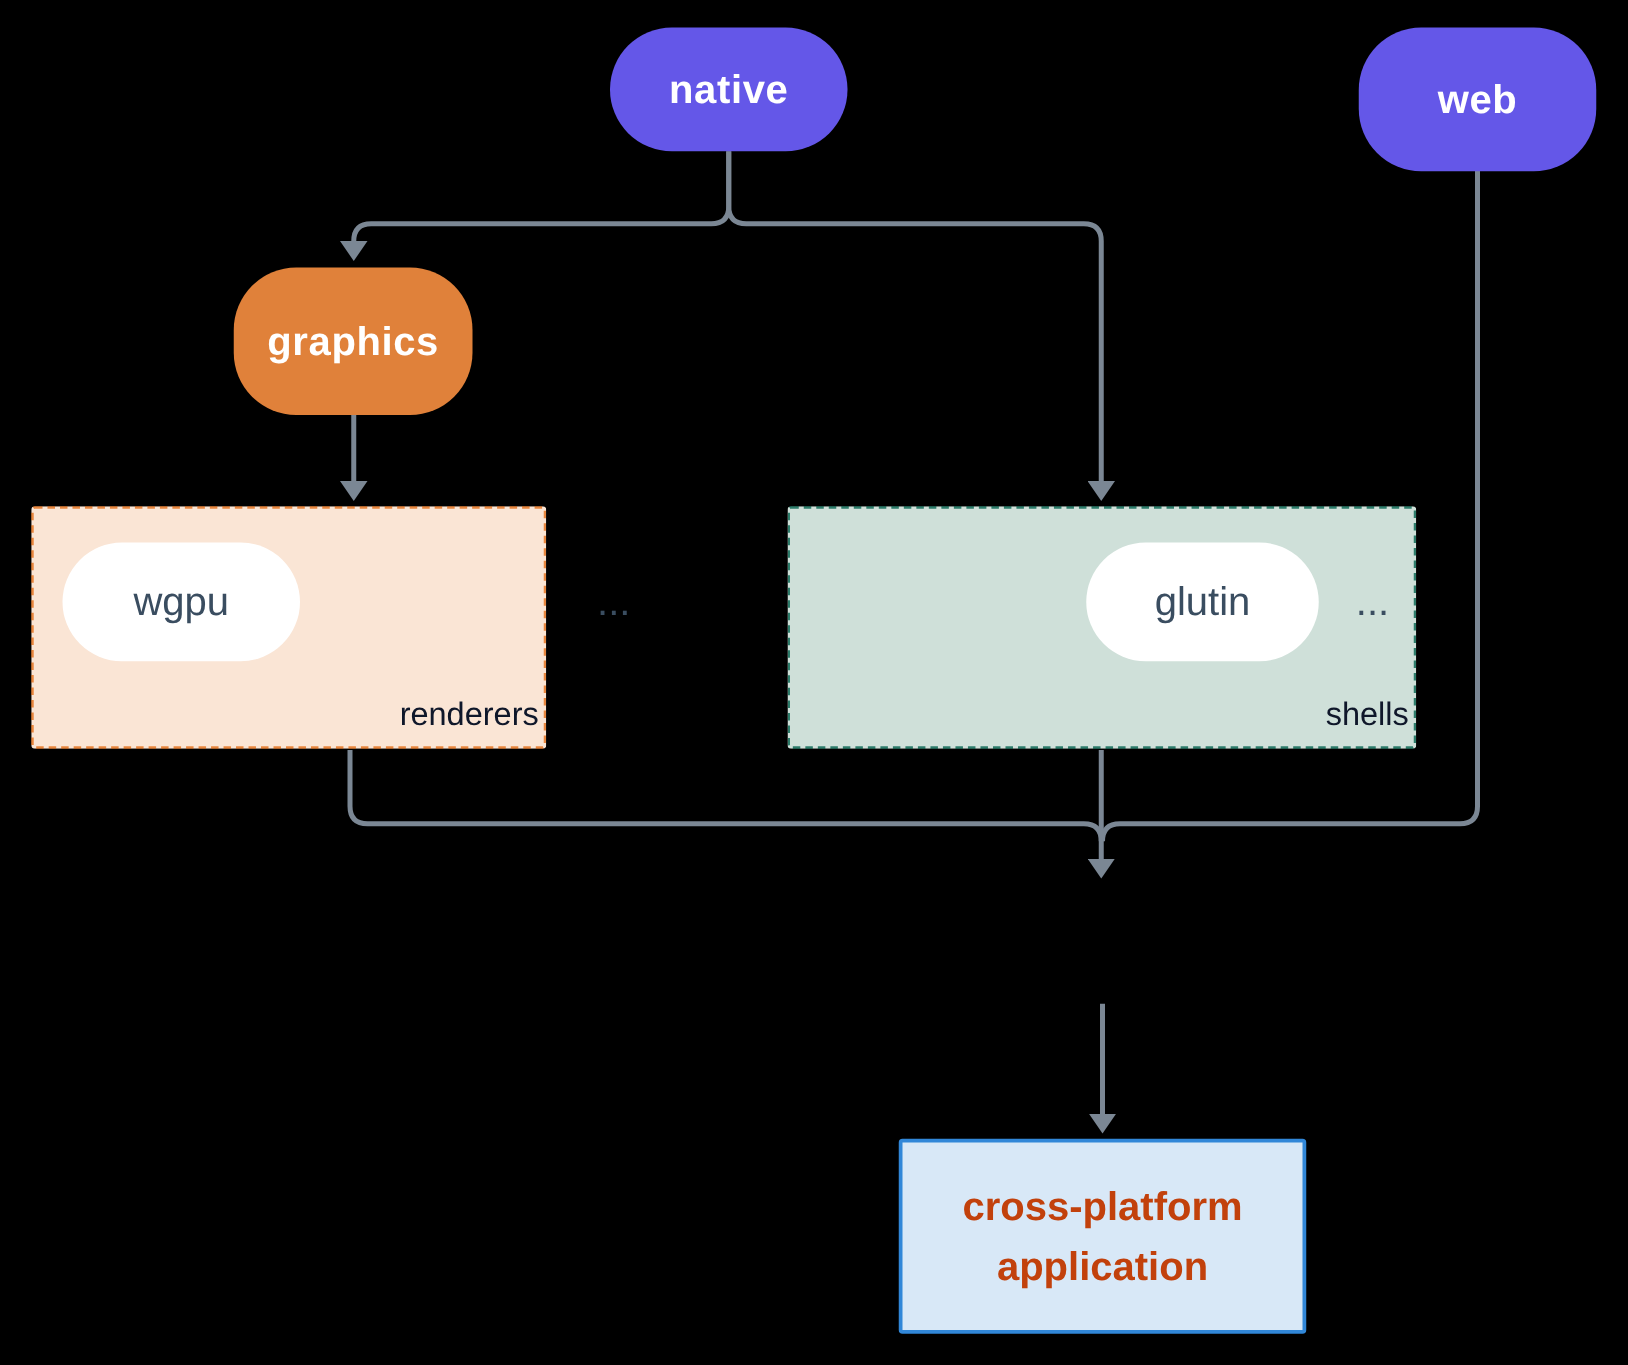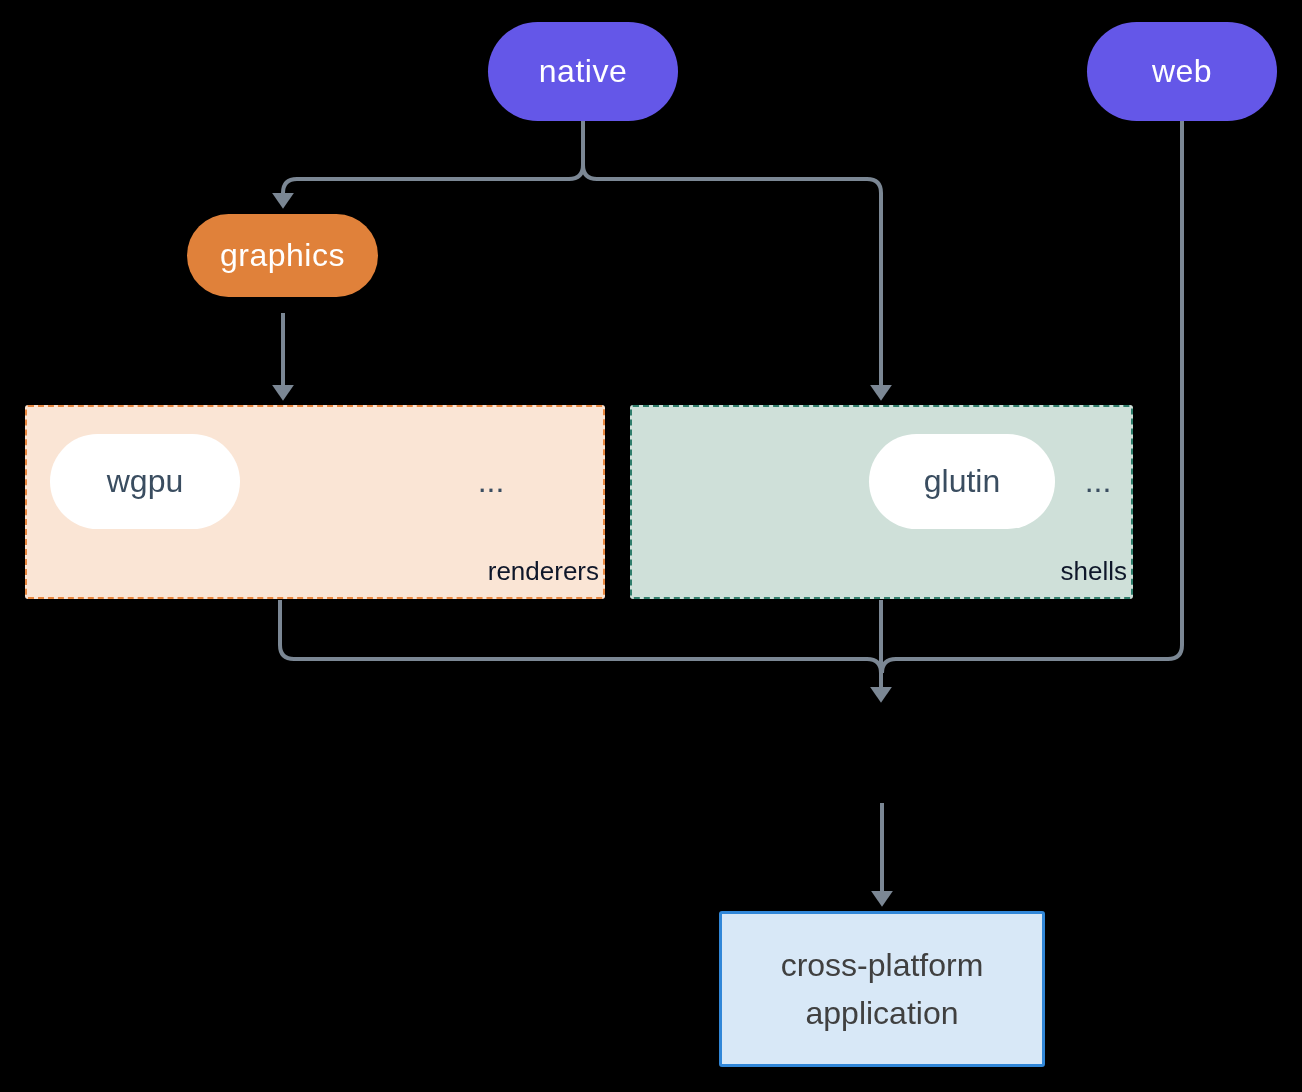--- a/index.html
+++ b/index.html
@@ -23,20 +23,21 @@
   }
   .pill {
     position: absolute;
     border-radius: 50px;
     display: flex;
     align-items: center;
     justify-content: center;
     color: #ffffff;
     font-size: 32px;
     letter-spacing: 0.5px;
+    font-weight: bold;
   }
   .group {
     position: absolute;
     border: 2px dashed;
     border-radius: 3px;
     box-sizing: border-box;
   }
   .group .inner-pill {
     position: absolute;
     background: #ffffff;
@@ -66,22 +67,23 @@
     position: absolute;
     box-sizing: border-box;
     border: 3px solid;
     border-radius: 3px;
     display: flex;
     align-items: center;
     justify-content: center;
     text-align: center;
     font-size: 32px;
     line-height: 1.5;
-    color: #404040;
+    color: #c2410c;
     padding: 0 28px;
+    font-weight: bold;
   }
 </style>
 </head>
 <body>
 
 <div class="canvas">
 
   <svg class="edges" width="1302" height="1092" viewBox="0 0 1302 1092">
     <defs>
       <marker id="arrow" viewBox="0 0 10 10" refX="7" refY="5" markerWidth="4" markerHeight="5.5" orient="auto" preserveAspectRatio="none">
@@ -94,29 +96,29 @@
     <path class="edge" d="M280,600 V645 Q280,659 294,659 H867 Q881,659 881,673"></path>
     <path class="edge" d="M1182,121 V645 Q1182,659 1168,659 H896 Q882,659 882,673"></path>
     <path class="edge" d="M881,600 V698" marker-end="url(#arrow)"></path>
     <path class="edge" d="M882,803 V902" marker-end="url(#arrow)"></path>
   </svg>
 
   <div class="pill" style="left: 488px; top: 22px; width: 190px; height: 99px; background: rgb(100, 87, 232);">
     <span>native</span>
   </div>
 
-  <div class="pill" style="left: 1087px; top: 22px; width: 190px; height: 99px; background: rgb(100, 87, 232);">
+  <div class="pill" style="left: 1087px; top: 22px; width: 190px; height: 115px; background: rgb(100, 87, 232);">
     <span>web</span>
   </div>
 
-  <div class="pill" style="left: 187px; top: 214px; width: 191px; height: 83px; background: rgb(224, 129, 58);">
+  <div class="pill" style="left: 187px; top: 214px; width: 191px; height: 118px; background: rgb(224, 129, 58);">
     <span>graphics</span>
   </div>
 
-  <div class="group" style="left: 25px; top: 405px; width: 580px; height: 194px; background: rgb(250, 229, 213); border-color: rgb(232, 135, 63);">
+  <div class="group" style="left: 25px; top: 405px; width: 412px; height: 194px; background: rgb(250, 229, 213); border-color: rgb(232, 135, 63);">
     <div class="inner-pill small-shadow" style="left:23px; top:27px; width:190px; height:95px;">
       <span>wgpu</span>
     </div>
     <div class="dots" style="left:434px; top:27px; width:60px; height:95px;">...</div>
     <div class="group-label">renderers</div>
   </div>
 
   <div class="group" style="left: 630px; top: 405px; width: 503px; height: 194px; background: rgb(207, 224, 217); border-color: rgb(46, 125, 107);">
     <div class="inner-pill small-shadow" style="left:237px; top:27px; width:186px; height:95px;">
       <span>glutin</span>

